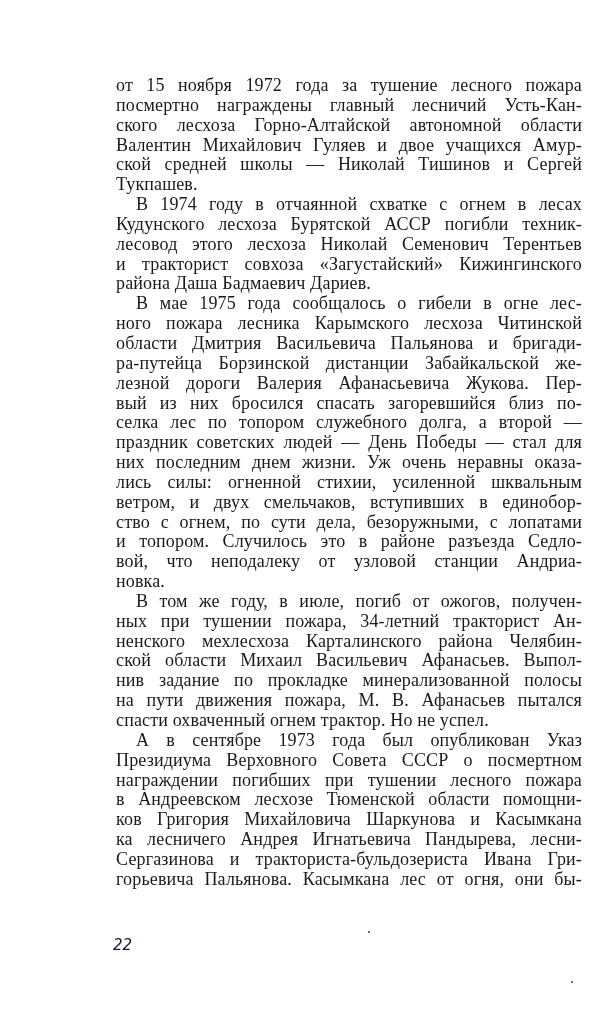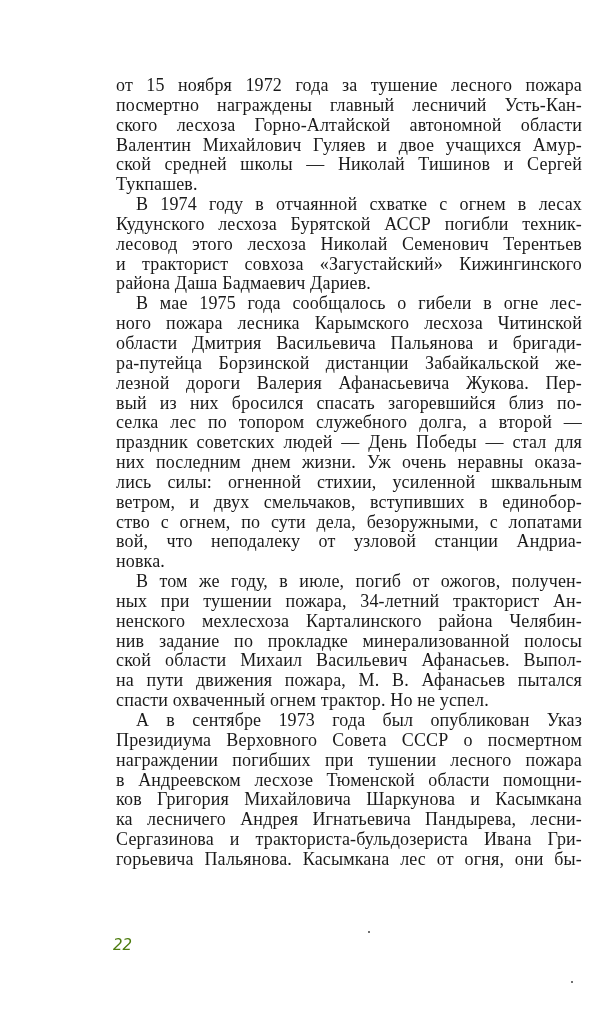--- a/index.html
+++ b/index.html
@@ -38,21 +38,21 @@
     .line.indent {
       text-indent: 20px;
     }
     .page-number {
       position: absolute;
       left: 113px;
       top: 936px;
       font-family: "DejaVu Sans", sans-serif;
       font-style: italic;
       font-size: 15px;
-      color: #4d7c0f;
+      color: #0f172a;
     }
     .speck {
       position: absolute;
       width: 1.5px;
       height: 1.5px;
       background: #555;
       border-radius: 50%;
     }
   </style>
 </head>
@@ -83,30 +83,31 @@
     <span class="line">области Дмитрия Васильевича Пальянова и бригади-</span>
     <span class="line">ра-путейца Борзинской дистанции Забайкальской же-</span>
     <span class="line">лезной дороги Валерия Афанасьевича Жукова. Пер-</span>
     <span class="line">вый из них бросился спасать загоревшийся близ по-</span>
     <span class="line">селка лес по топором служебного долга, а второй —</span>
     <span class="line">праздник советских людей — День Победы — стал для</span>
     <span class="line">них последним днем жизни. Уж очень неравны оказа-</span>
     <span class="line">лись силы: огненной стихии, усиленной шквальным</span>
     <span class="line">ветром, и двух смельчаков, вступивших в единобор-</span>
     <span class="line">ство с огнем, по сути дела, безоружными, с лопатами</span>
+    <span class="line">и топором. Случилось это в районе разъезда Седло-</span>
     <span class="line">вой, что неподалеку от узловой станции Андриа-</span>
     <span class="line last">новка.</span>
   </div>
 
   <div>
     <span class="line indent">В том же году, в июле, погиб от ожогов, получен-</span>
     <span class="line">ных при тушении пожара, 34-летний тракторист Ан-</span>
     <span class="line">ненского мехлесхоза Карталинского района Челябин-</span>
+    <span class="line">ской области Михаил Васильевич Афанасьев. Выпол-</span>
     <span class="line">нив задание по прокладке минерализованной полосы</span>
-    <span class="line">ской области Михаил Васильевич Афанасьев. Выпол-</span>
     <span class="line">на пути движения пожара, М. В. Афанасьев пытался</span>
     <span class="line last">спасти охваченный огнем трактор. Но не успел.</span>
   </div>
 
   <div>
     <span class="line indent">А в сентябре 1973 года был опубликован Указ</span>
     <span class="line">Президиума Верховного Совета СССР о посмертном</span>
     <span class="line">награждении погибших при тушении лесного пожара</span>
     <span class="line">в Андреевском лесхозе Тюменской области помощни-</span>
     <span class="line">ков Григория Михайловича Шаркунова и Касымкана</span>

